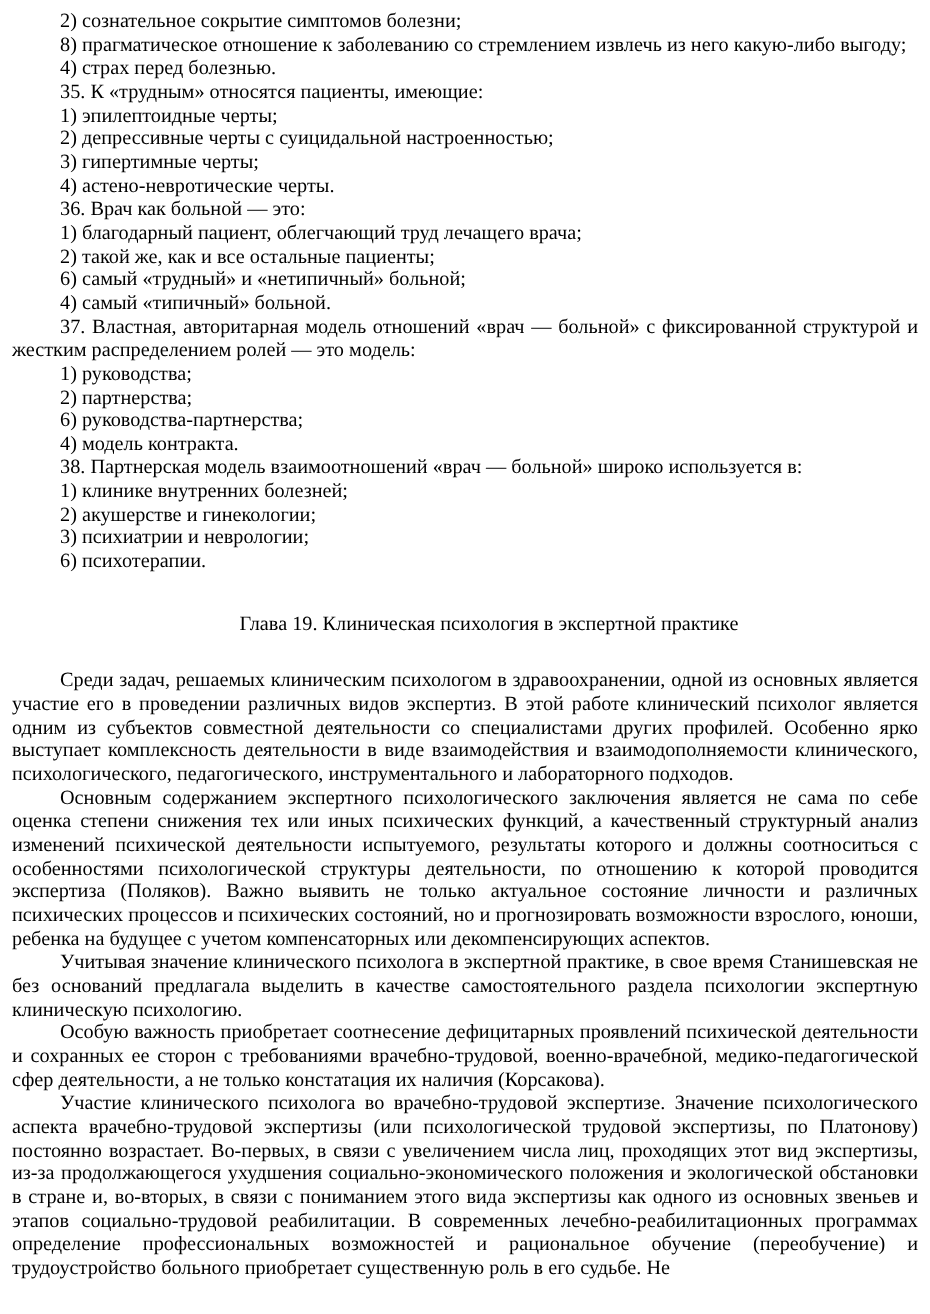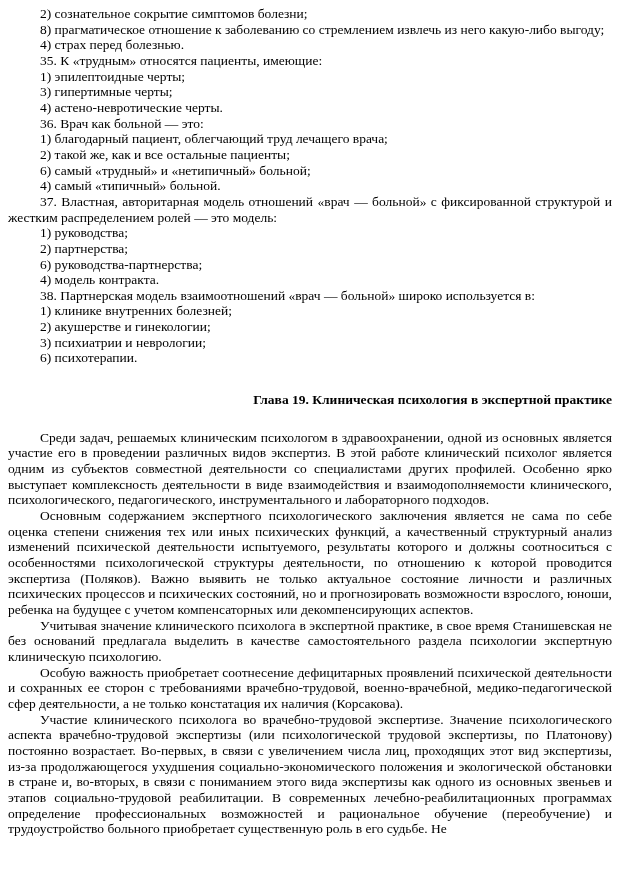--- a/index.html
+++ b/index.html
@@ -19,24 +19,24 @@
     font-size: 13.5px;
     line-height: 1.16;
   }
   p {
     margin: 0;
     text-align: justify;
     text-indent: 32px;
   }
   .chapter {
     margin: 26px 0 22px 0;
-    font-weight: bold;
+    font-weight: normal;
     font-size: 13.5px;
     text-indent: 32px;
-    text-align: right;
+    text-align: center;
   }
   .lead-bold {
     font-weight: normal;
   }
 </style>
 </head>
 <body>
 
 <div class="page">
 
@@ -45,20 +45,21 @@
       <p>2) сознательное сокрытие симптомов болезни;</p>
 
       <p>8) прагматическое отношение к заболеванию со стремлением извлечь из него какую-либо выгоду;</p>
 
       <p>4) страх перед болезнью.</p>
 
       <p>35. К «трудным» относятся пациенты, имеющие:</p>
 
       <p>1) эпилептоидные черты;</p>
 
+      <p>2) депрессивные черты с суицидальной настроенностью;</p>
 
       <p>3) гипертимные черты;</p>
 
       <p>4) астено-невротические черты.</p>
 
       <p>36. Врач как больной — это:</p>
 
       <p>1) благодарный пациент, облегчающий труд лечащего врача;</p>
 
       <p>2) такой же, как и все остальные пациенты;</p>

